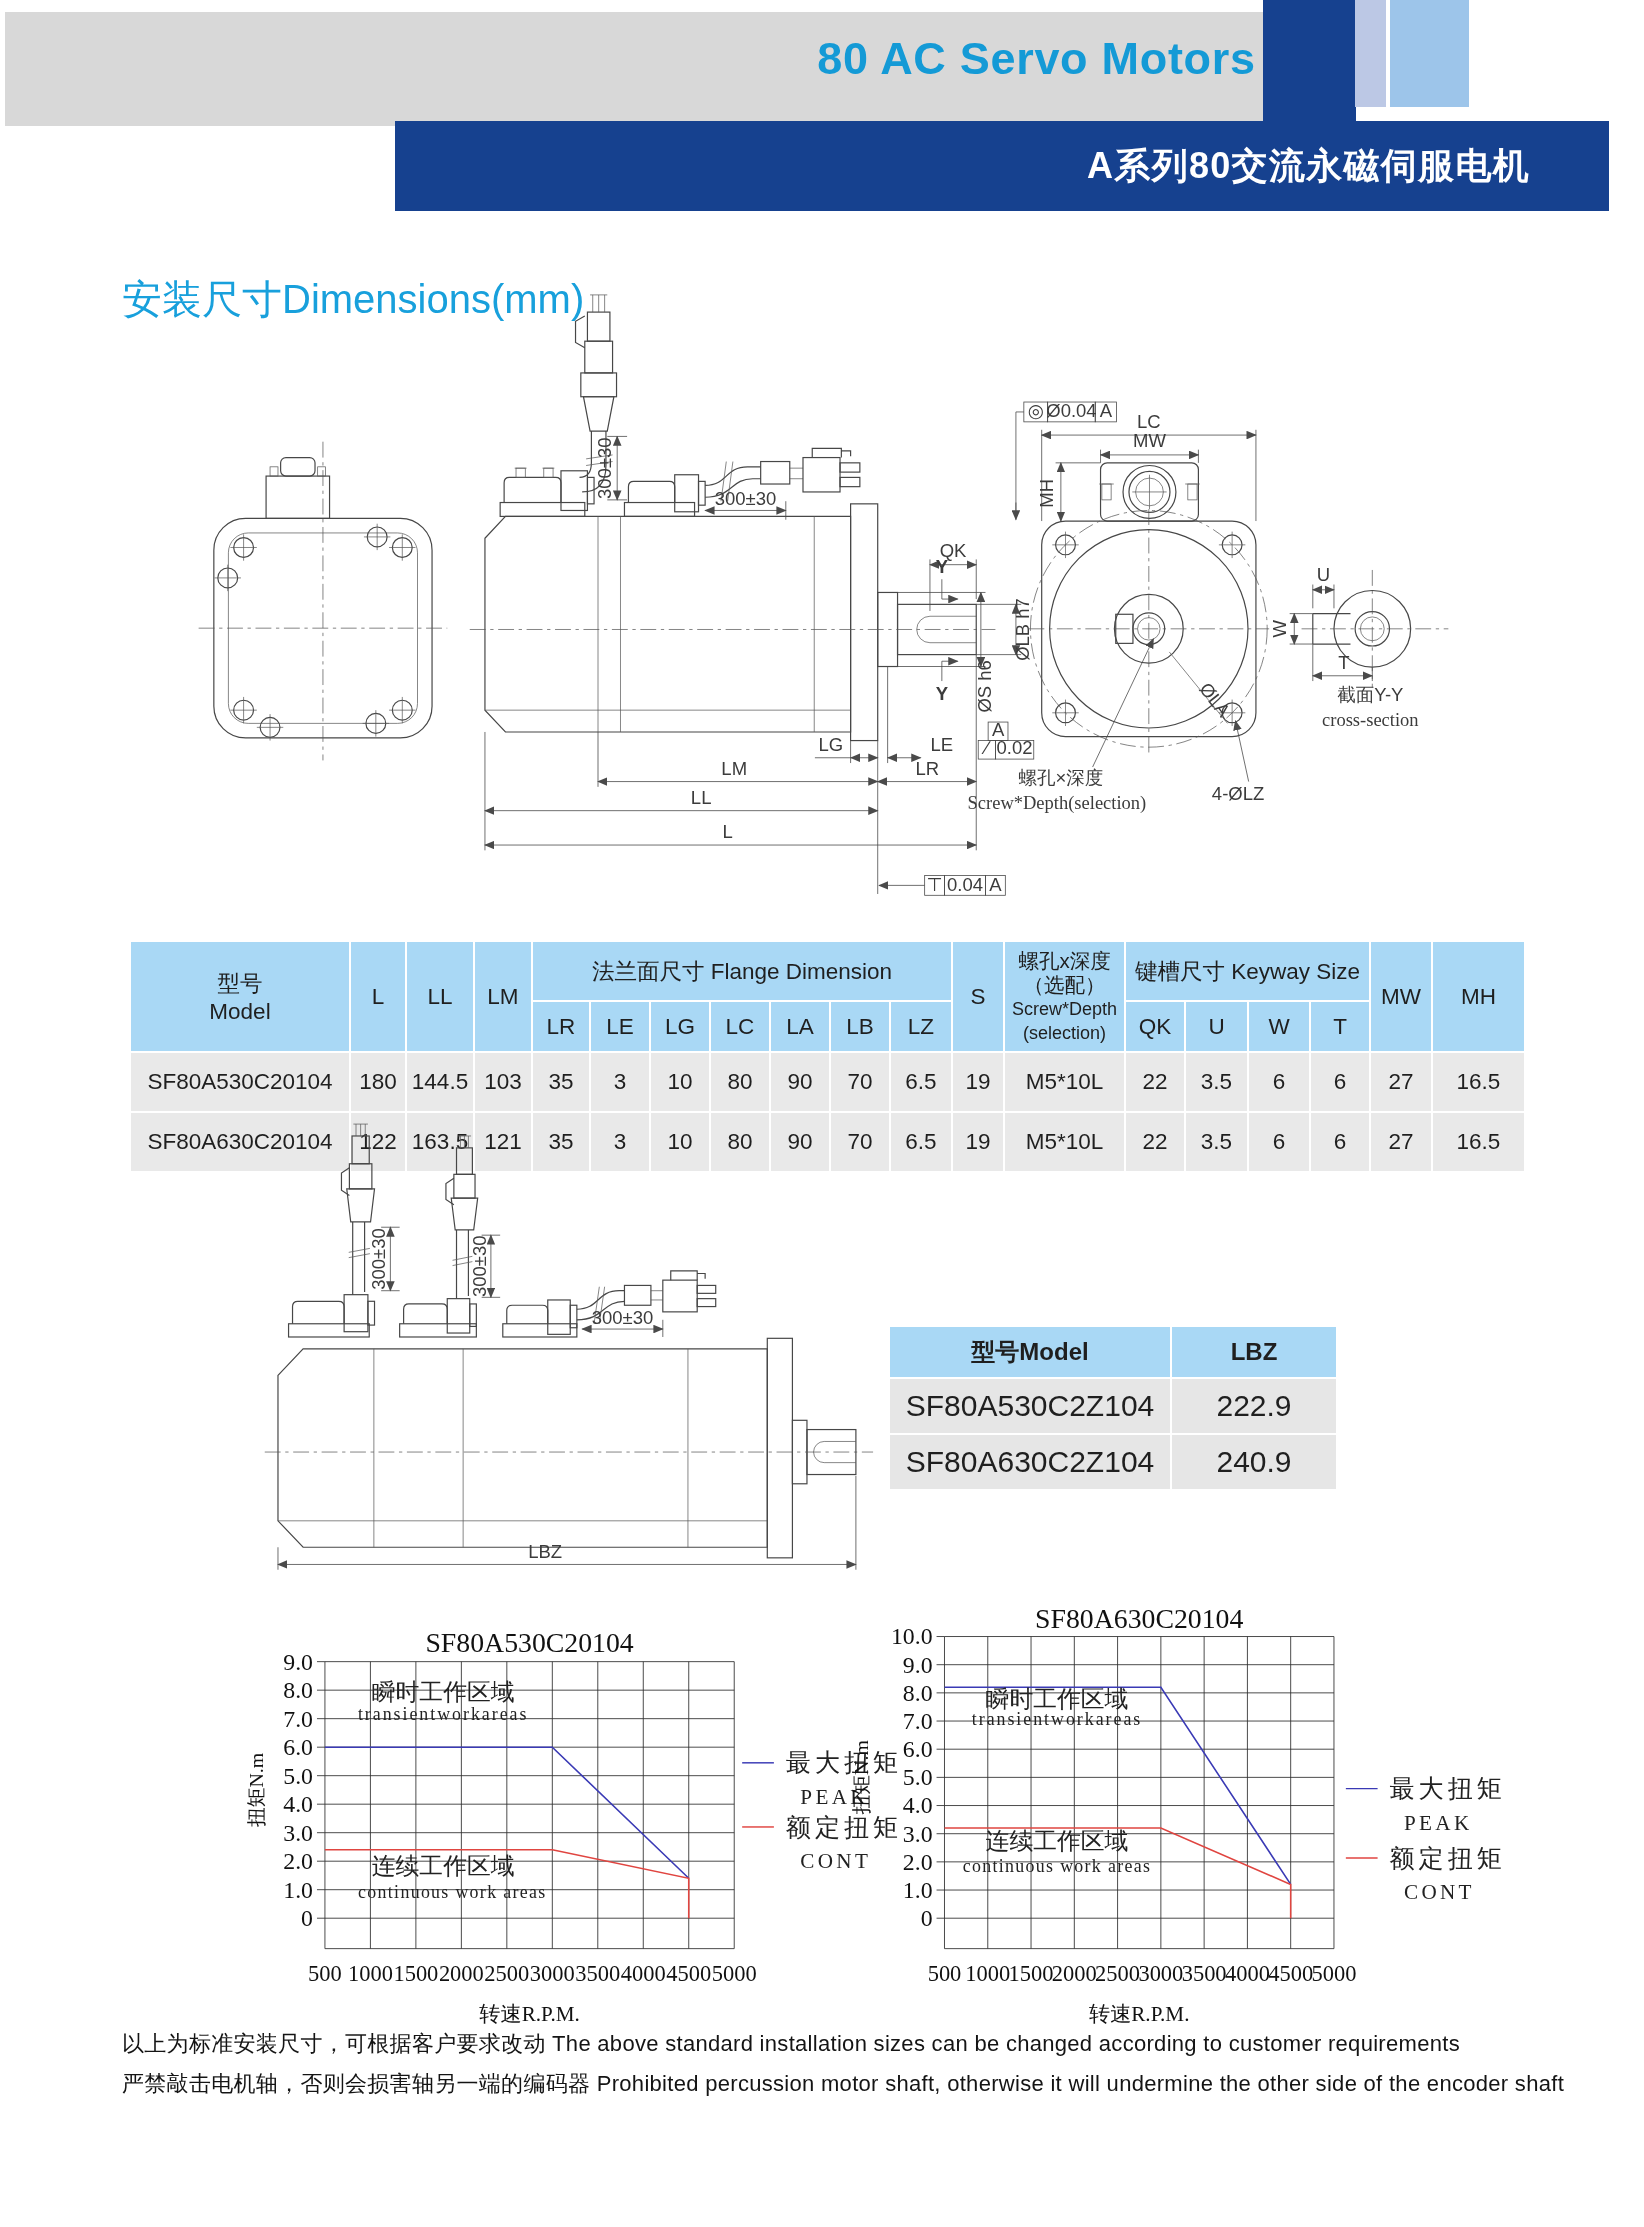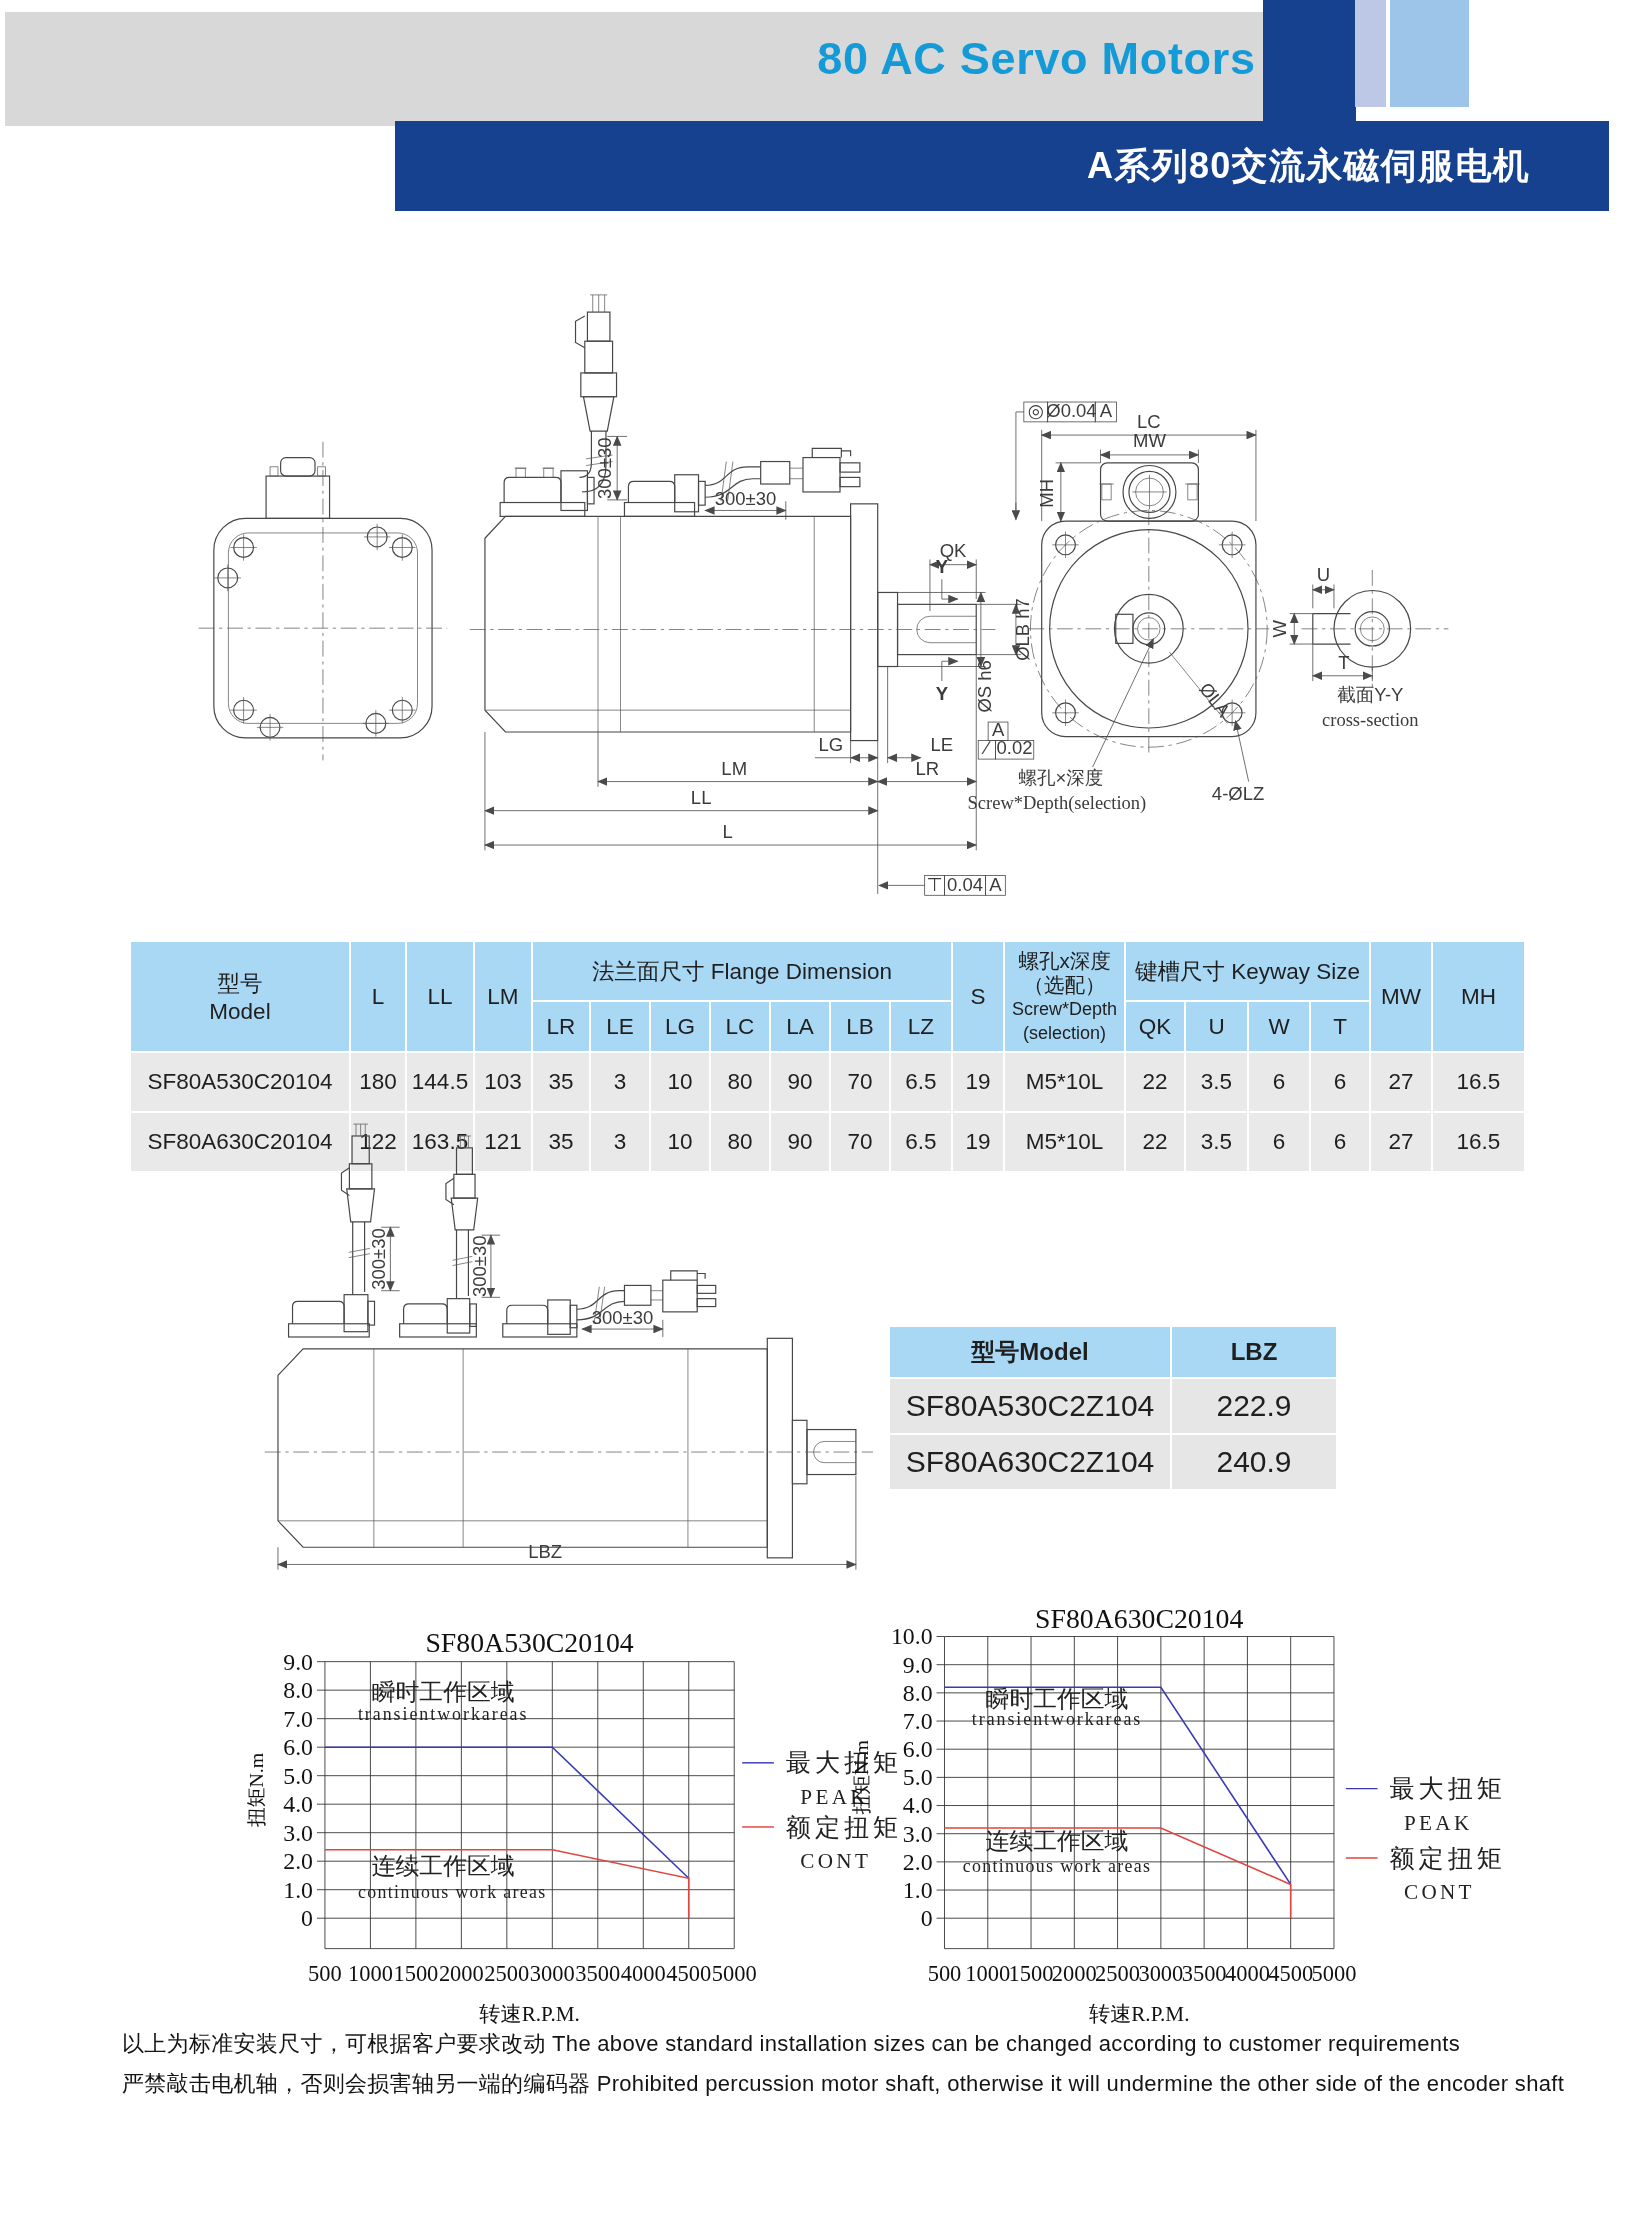--- a/index.html
+++ b/index.html
@@ -48,20 +48,21 @@
   <div class="abs band-gray">
     <span>80 AC Servo Motors</span>
   </div>
   <div class="abs blk-navy"></div>
   <div class="abs stripe1"></div>
   <div class="abs stripe2"></div>
   <div class="abs band-navy">
     <span>A系列80交流永磁伺服电机</span>
   </div>
 
+  <div class="abs sec-head">安装尺寸Dimensions(mm)</div>
 
   <table class="abs mtab">
     <colgroup>
       <col style="width:218px">
         <col style="width:54px">
         <col style="width:66px">
         <col style="width:56px">
       <col style="width:56px">
         <col style="width:58px">
         <col style="width:58px">

